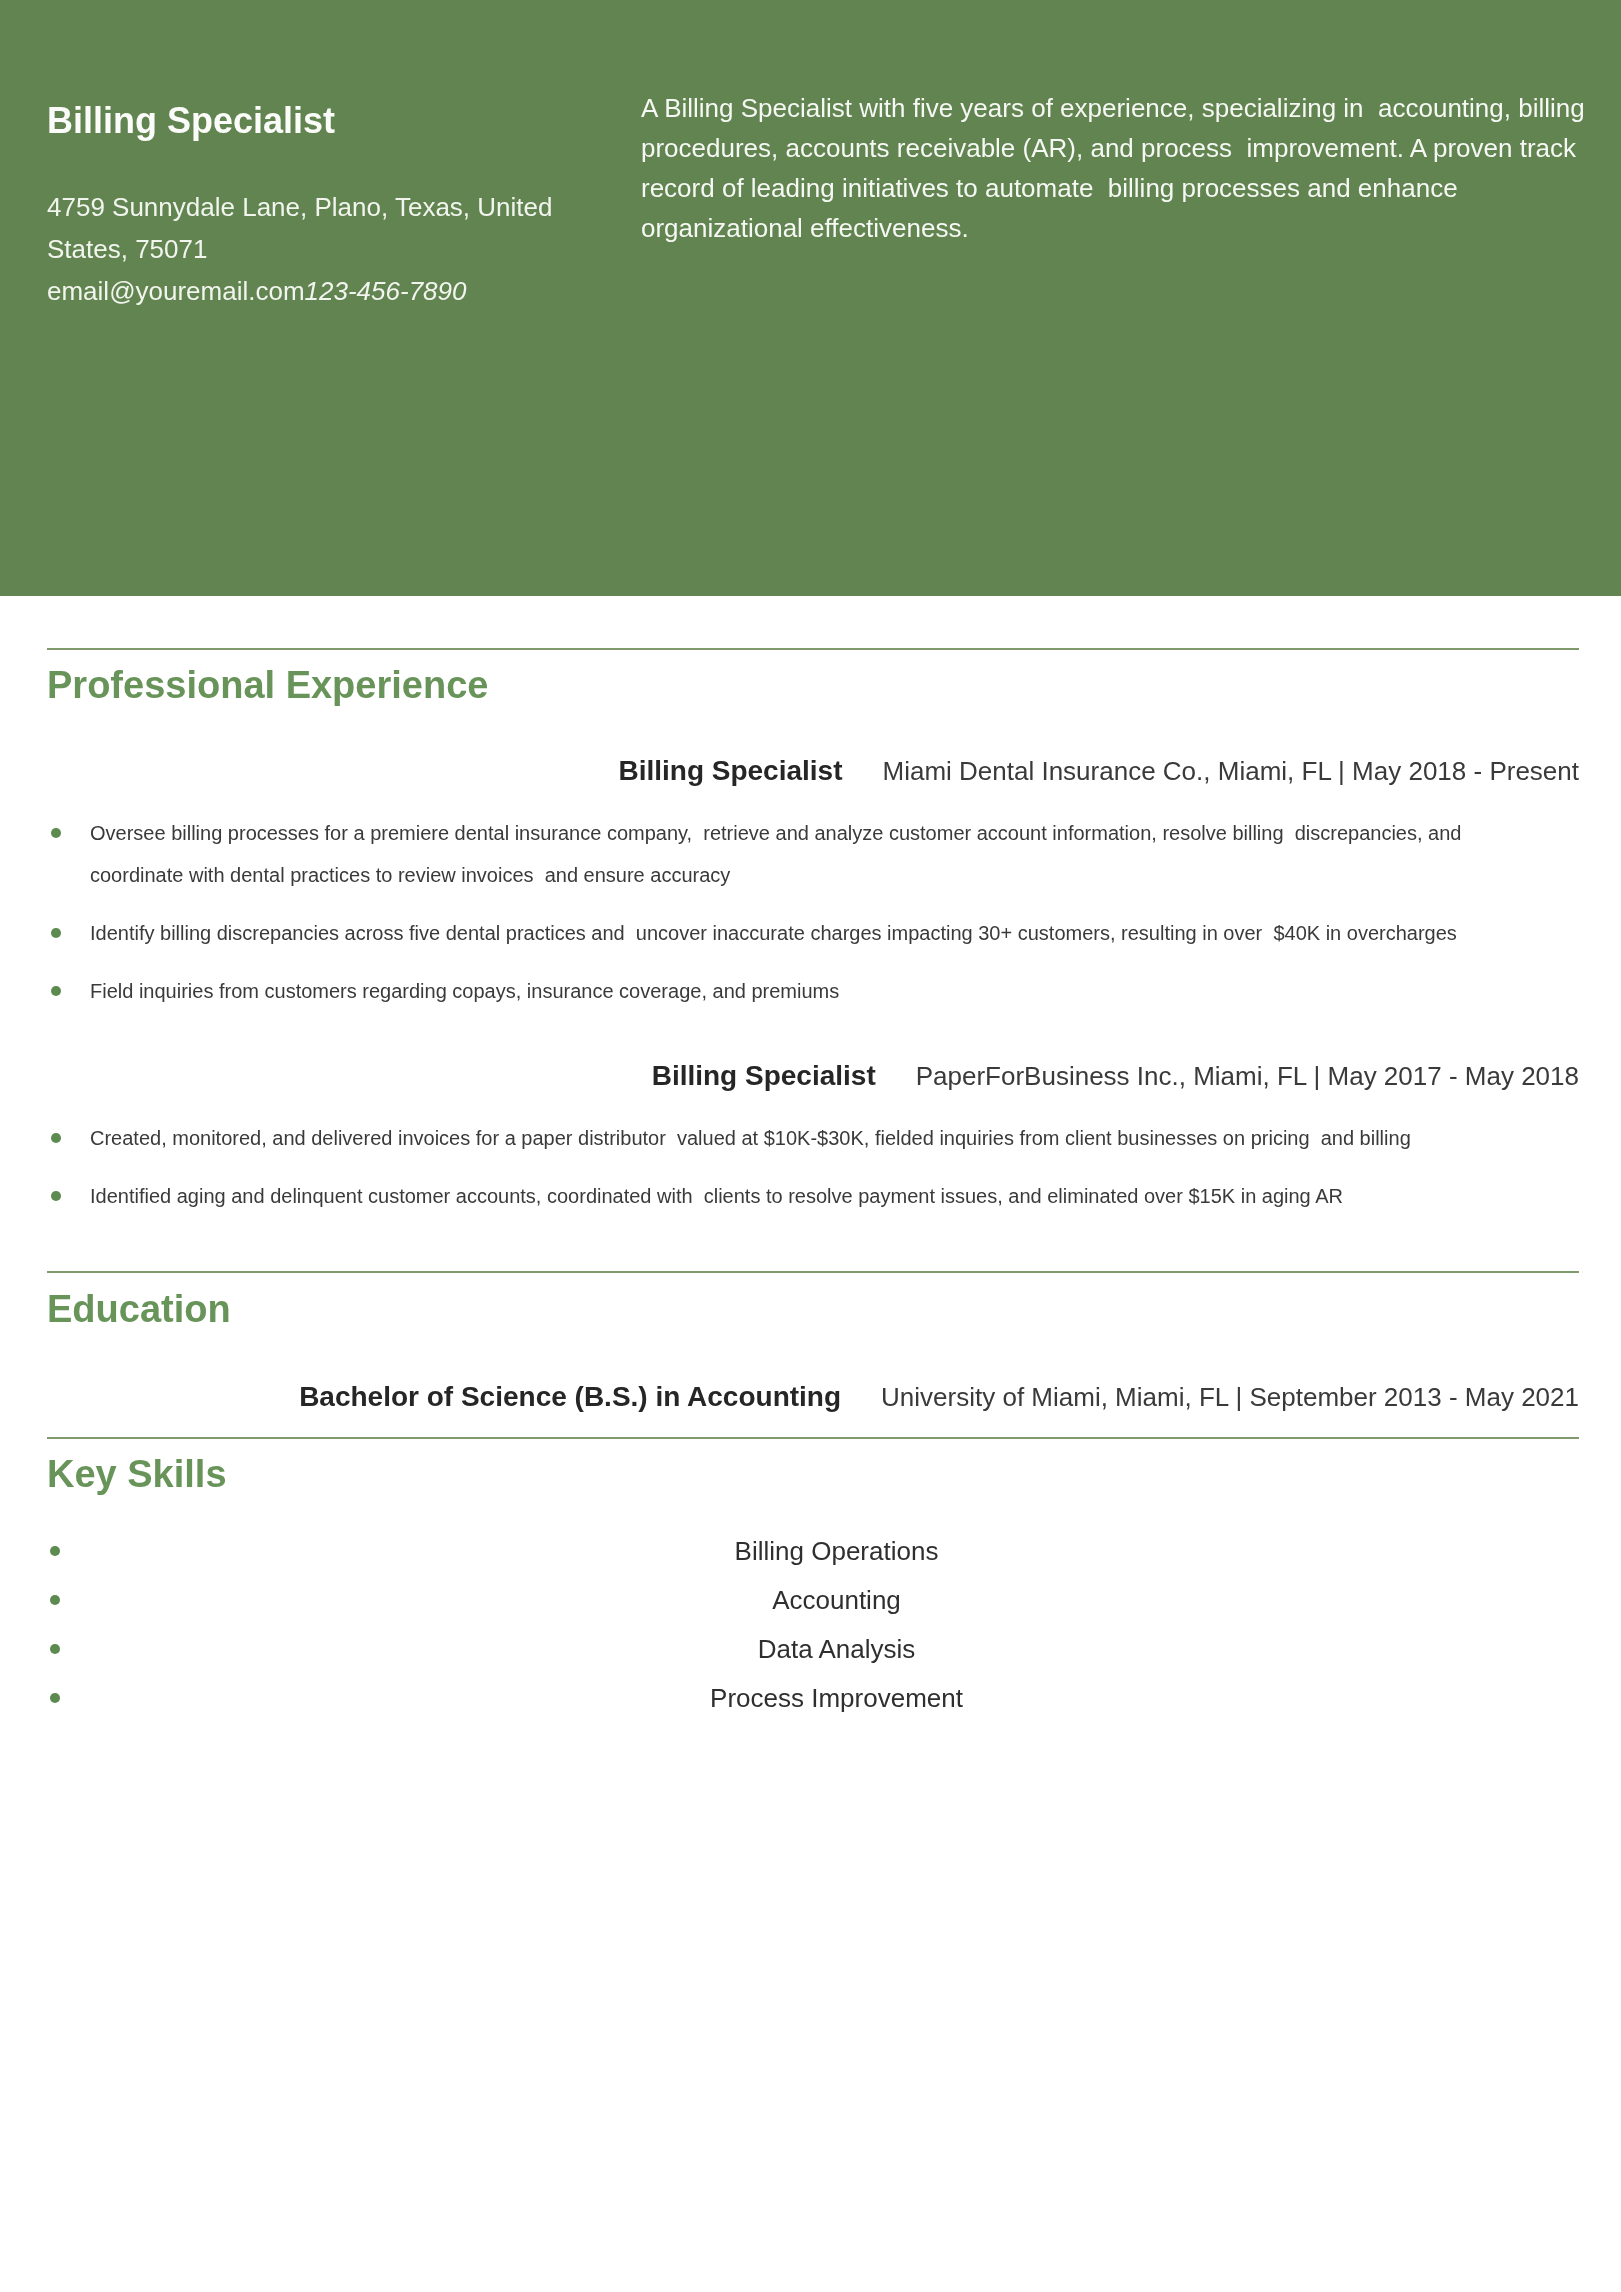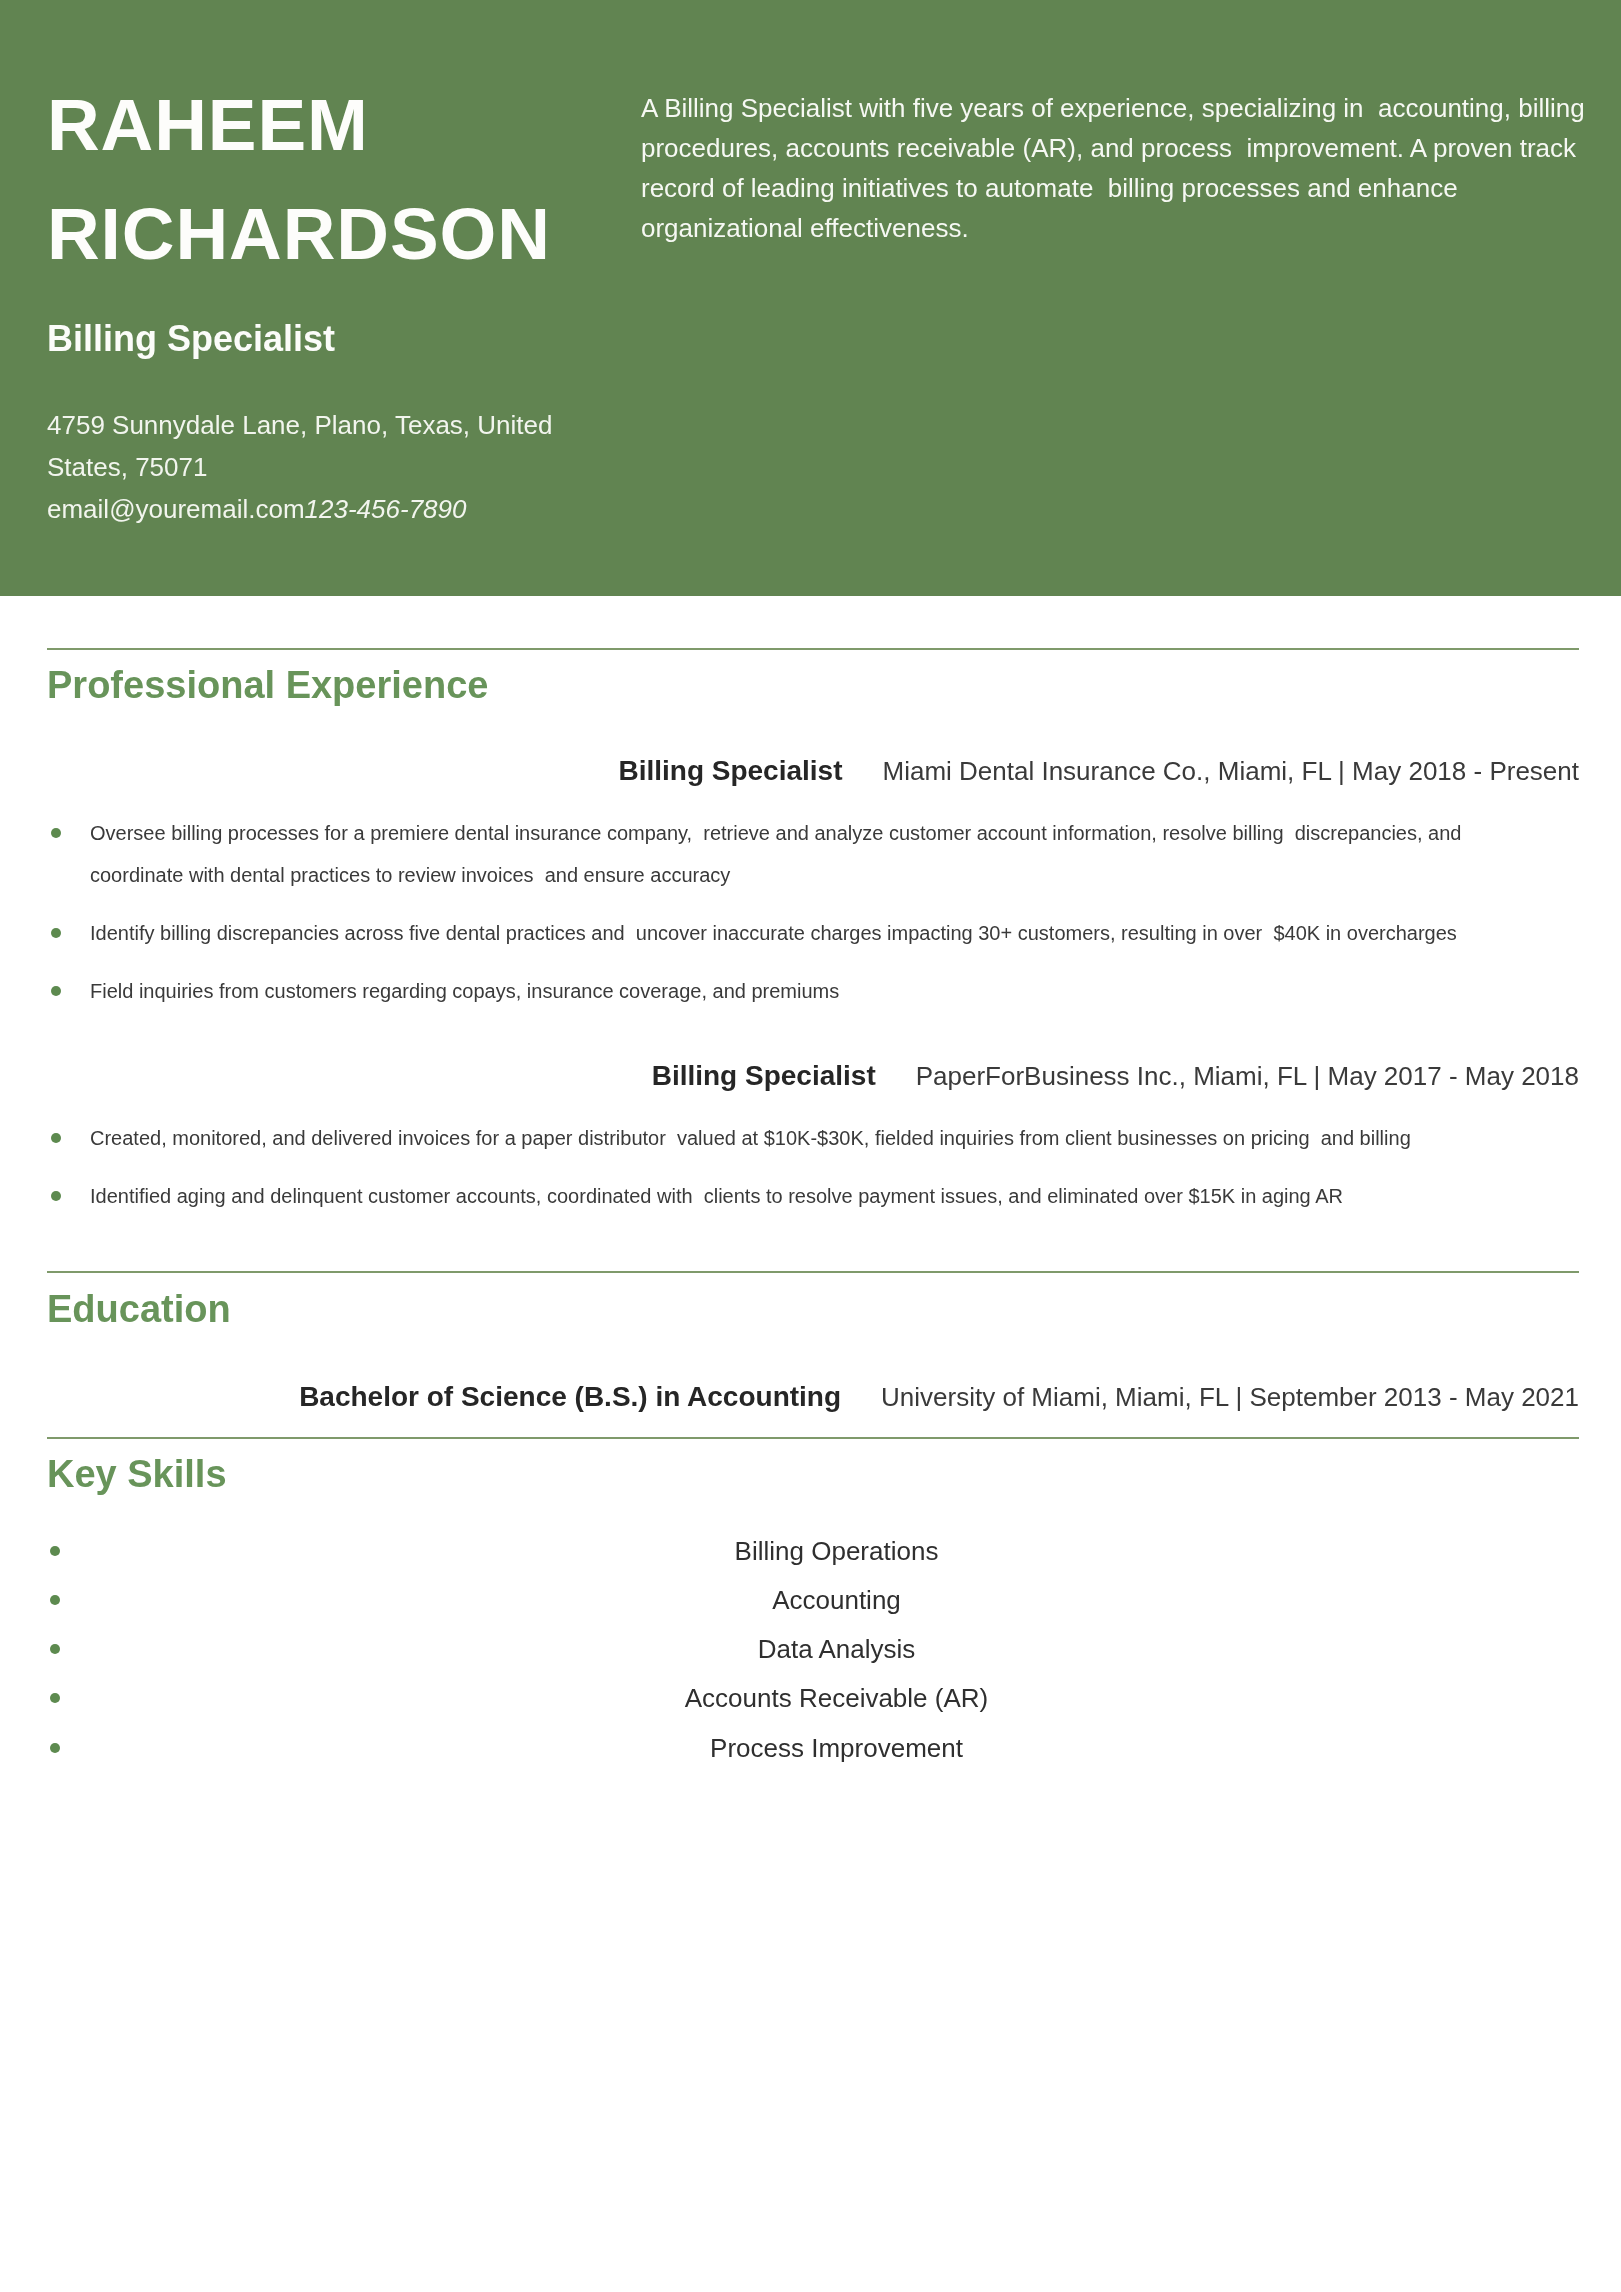--- a/index.html
+++ b/index.html
@@ -148,21 +148,20 @@
     background: #5d8a4f;
   }
 </style>
 </head>
 <body>
 
 <div class="page">
 
   <div class="header">
     <div class="header-left">
-      <div class="name">RAHEEM RICHARDSON</div>
       <div class="subtitle">Billing Specialist</div>
       <div class="contact">
         <div>4759 Sunnydale Lane, Plano, Texas, United</div>
         <div>States, 75071</div>
         <div><span class="email">email@youremail.com</span><span class="phone">123-456-7890</span></div>
       </div>
     </div>
     <div class="summary">A Billing Specialist with five years of experience, specializing in  accounting, billing procedures, accounts receivable (AR), and process  improvement. A proven track record of leading initiatives to automate  billing processes and enhance organizational effectiveness.</div>
   </div>
 
@@ -202,19 +201,18 @@
       <span class="job-meta">University of Miami, Miami, FL | September 2013 - May 2021</span>
     </div>
 
     <hr class="rule">
     <h2 class="section-heading">Key Skills</h2>
 
     <ul class="skills">
       <li>Billing Operations</li>
       <li>Accounting</li>
       <li>Data Analysis</li>
-      <li>Accounts Receivable (AR)</li>
       <li>Process Improvement</li>
     </ul>
 
   </div>
 </div>
 
 
 </body></html>

